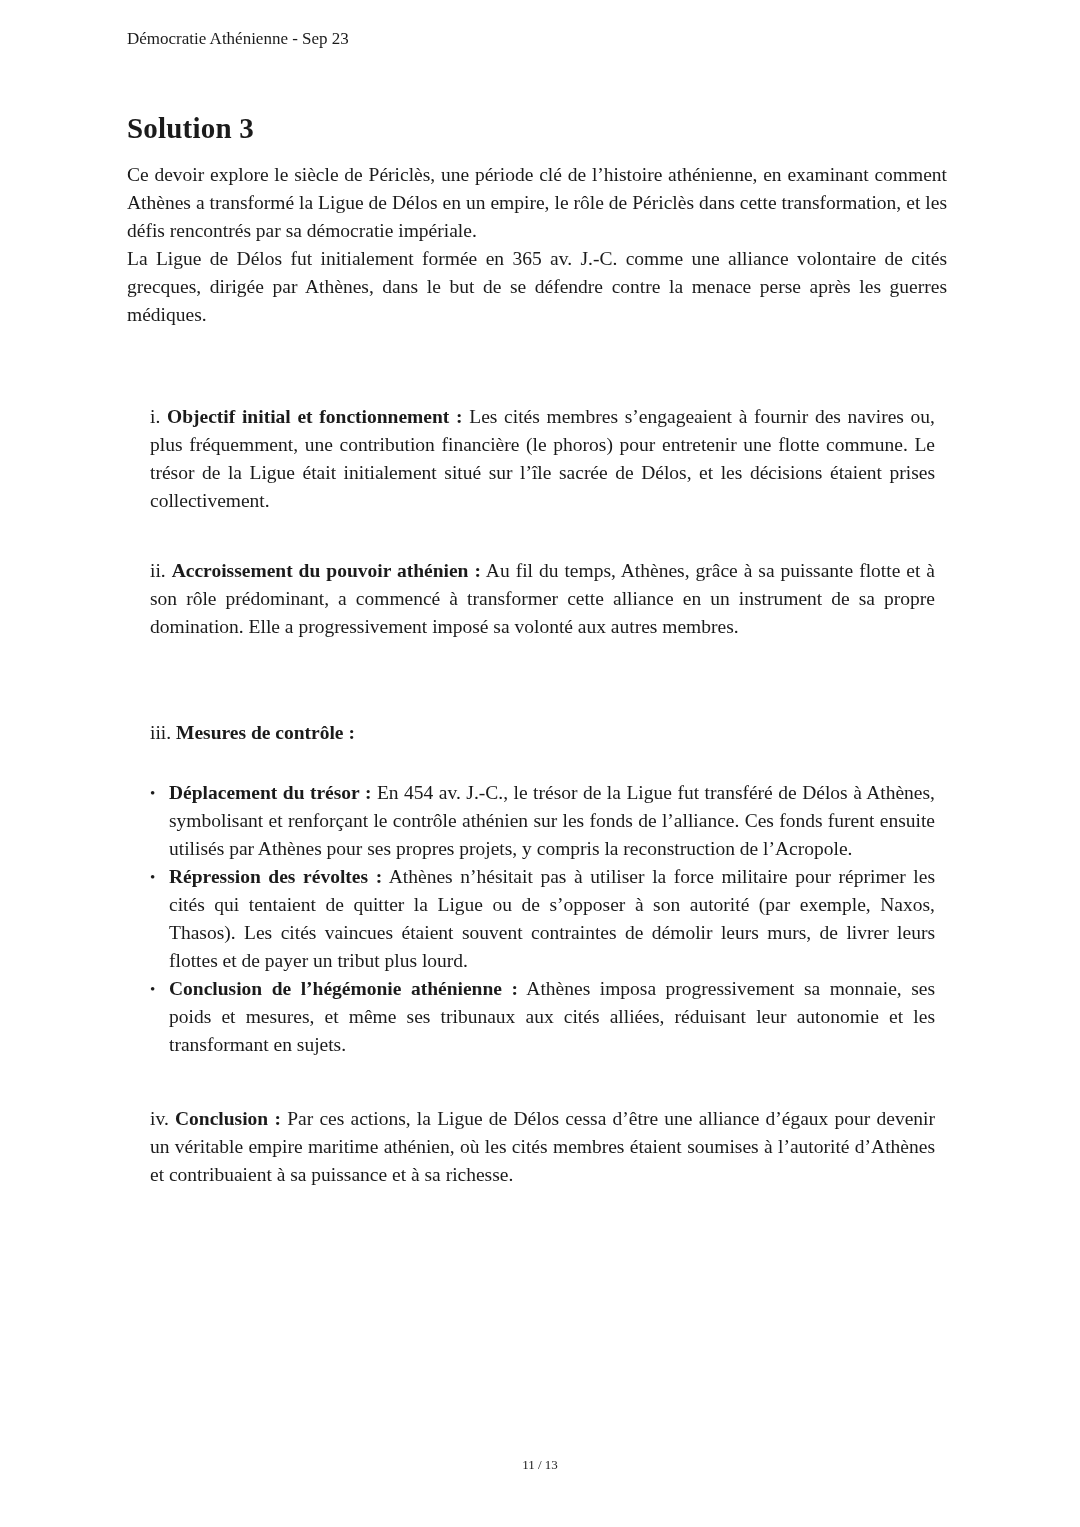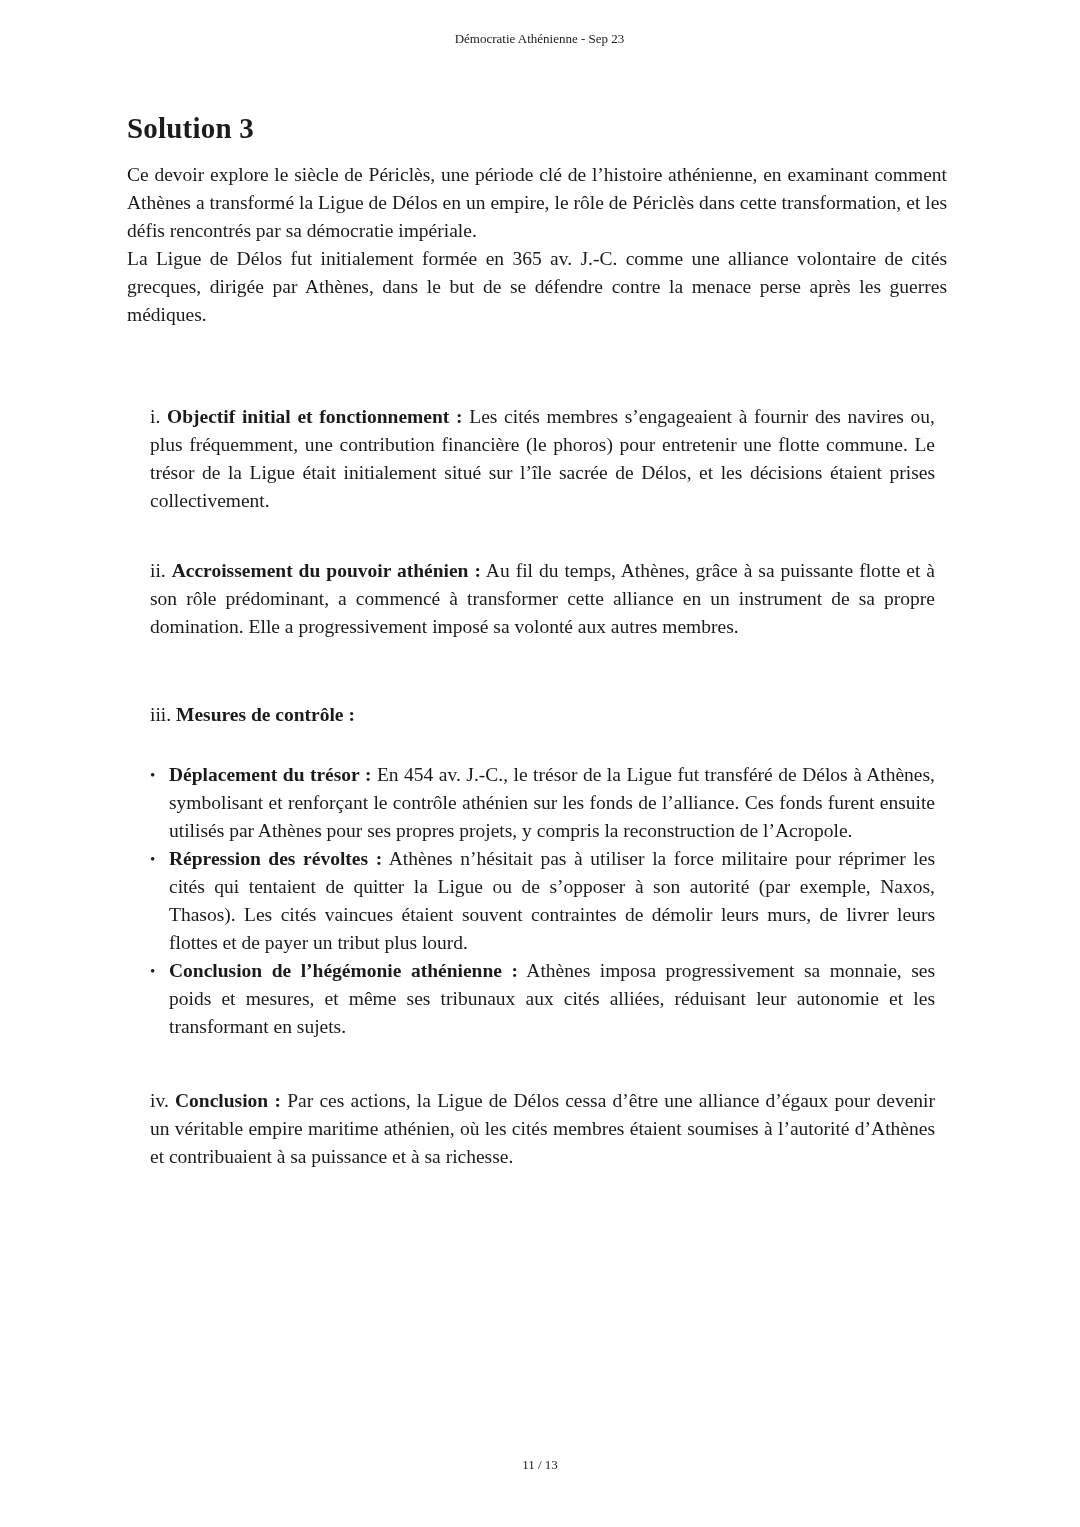--- a/index.html
+++ b/index.html
@@ -13,22 +13,22 @@
     font-family: "Liberation Serif", "DejaVu Serif", serif;
     font-size: 19.5px;
     line-height: 28px;
     overflow: hidden;
   }
   .page-header {
     position: absolute;
     top: 28px;
     left: 127px;
     right: 128px;
-    text-align: center;
-    font-size: 13px;
+    text-align: left;
+    font-size: 17px;
     line-height: 22px;
   }
   .content {
     position: absolute;
     top: 0;
     left: 127px;
     width: 820px;
   }
   .doc-title {
     margin: 112px 0 0 0;
@@ -48,21 +48,21 @@
     text-align: left;
   }
   .section-body { margin-top: 0; }
   .item {
     margin-left: 23px;
     margin-right: 12px;
     text-align: justify;
   }
   .item-i   { margin-top: 74px; }
   .item-ii  { margin-top: 42px; }
-  .item-iii { margin-top: 60px; }
+  .item-iii { margin-top: 78px; }
   .item-iv  { margin-top: 46px; }
   .bullets {
     margin: 32px 12px 0 23px;
   }
   .bullet-row { display: flex; }
   .bullet-marker {
     flex: 0 0 19px;
     font-size: 15px;
   }
   .bullet-body {

